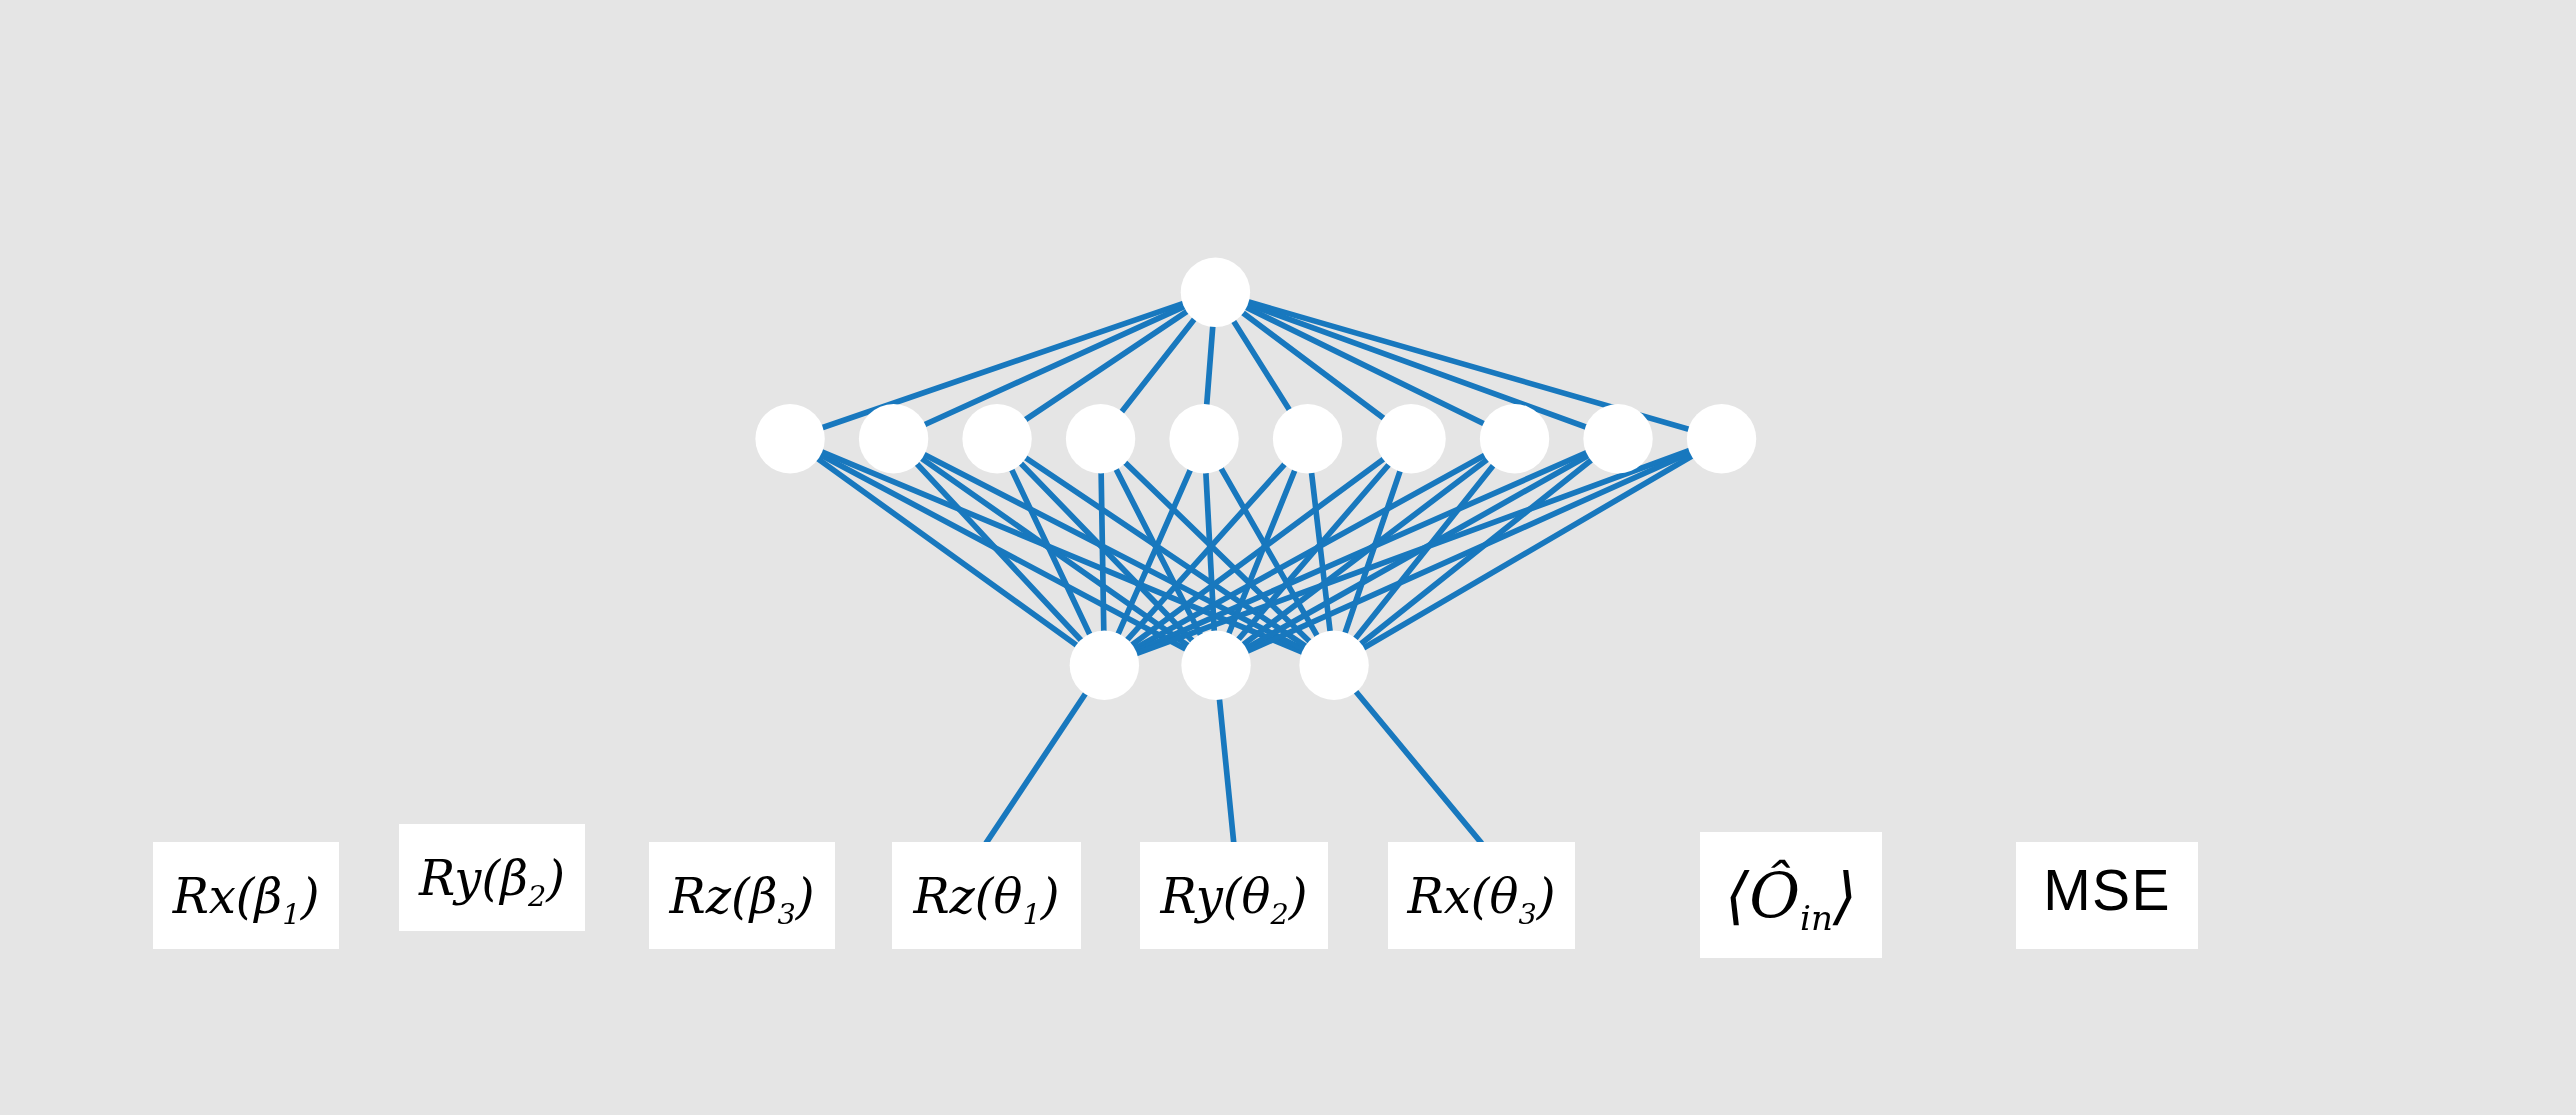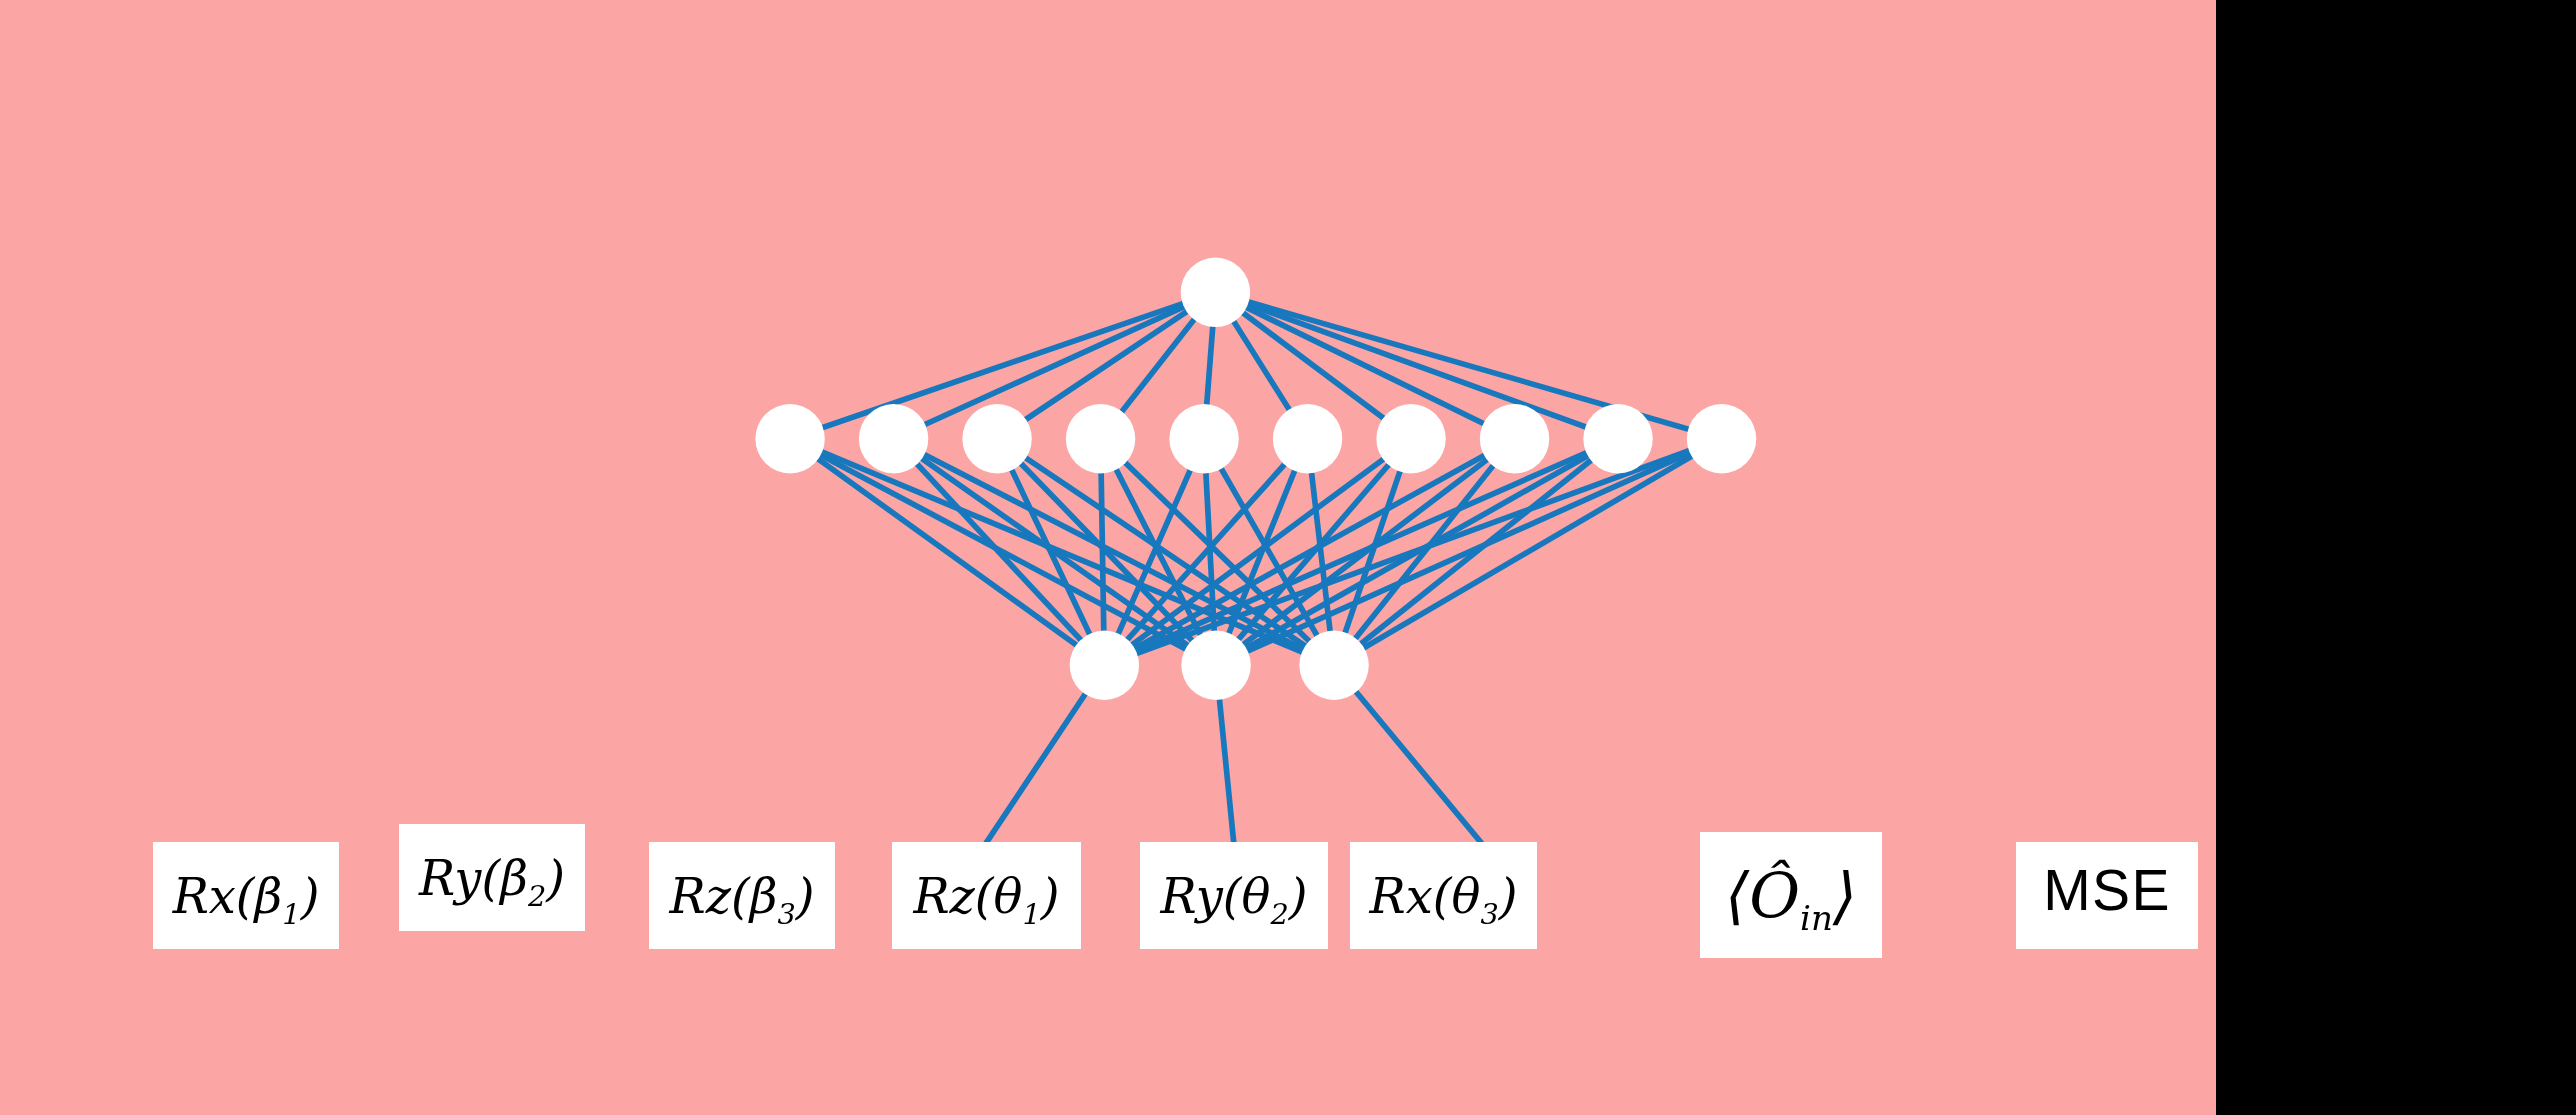--- a/index.html
+++ b/index.html
@@ -2,23 +2,23 @@
 <html style="font-size:10px"><head>
 <meta charset="utf-8">
 <style>
   html, body {
     margin: 0;
     padding: 0;
     background: #000000;
   }
   .stage {
     position: relative;
-    width: 2216px;
+    width: 2576px;
     height: 1116px;
-    background: #fca5a5;
+    background: #e5e5e5;
     overflow: hidden;
   }
   .net-svg {
     position: absolute;
     left: 0;
     top: 0;
     width: 2576px;
     height: 1116px;
   }
   .gate-box {
@@ -133,21 +133,21 @@
   </div>
 
   <div class="gate-box math" style="left:892px; top:842px; width:189px; height:107px">
     <span><span>Rz(θ</span><sub>1</sub><span>)</span></span>
   </div>
 
   <div class="gate-box math" style="left:1140px; top:842px; width:188px; height:107px">
     <span><span>Ry(θ</span><sub>2</sub><span>)</span></span>
   </div>
 
-  <div class="gate-box math" style="left:1350px; top:842px; width:187px; height:107px">
+  <div class="gate-box math" style="left:1388px; top:842px; width:187px; height:107px">
     <span><span>Rx(θ</span><sub>3</sub><span>)</span></span>
   </div>
 
   <div class="gate-box plain" style="left:2016px; top:842px; width:182px; height:107px">
     <span><span>MSE</span><sub></sub><span></span></span>
   </div>
 
   <div class="gate-box math-large" style="left:1700px; top:832px; width:182px; height:126px">
     <span><span>⟨Ô</span><sub>in</sub><span>⟩</span></span>
   </div>

